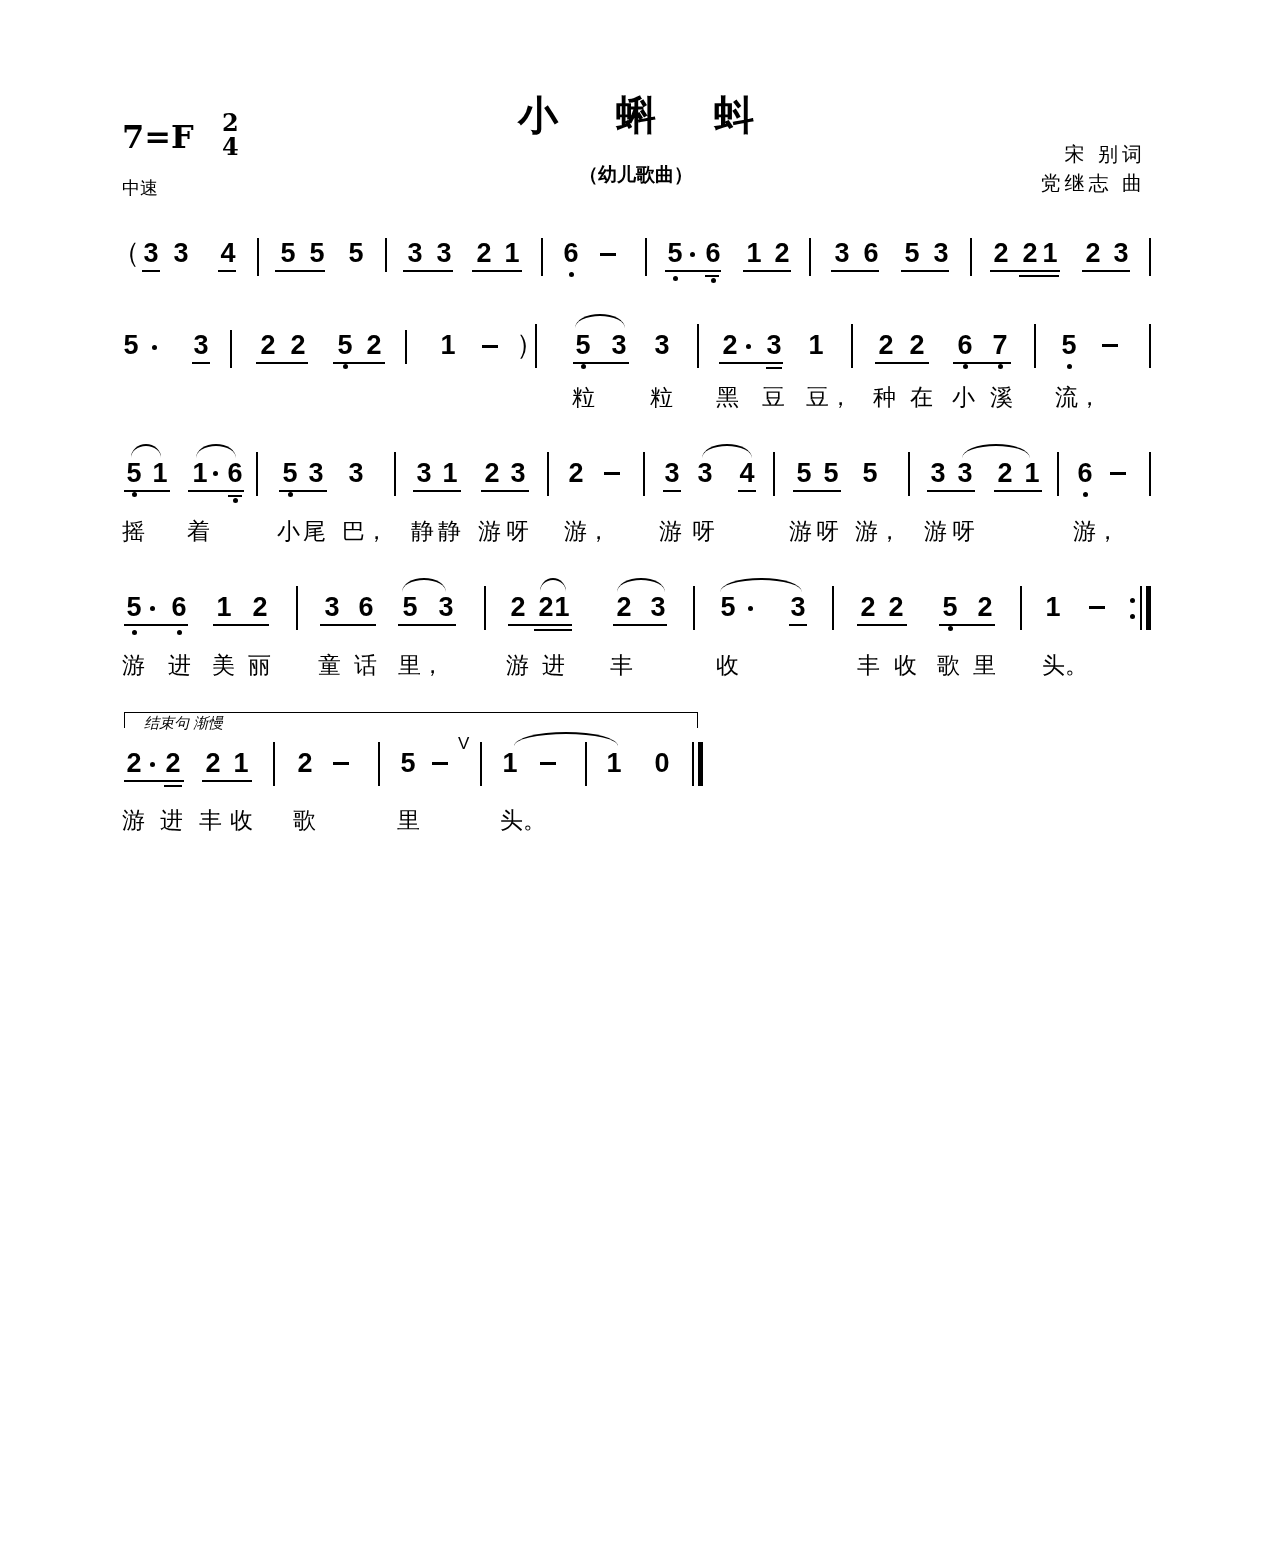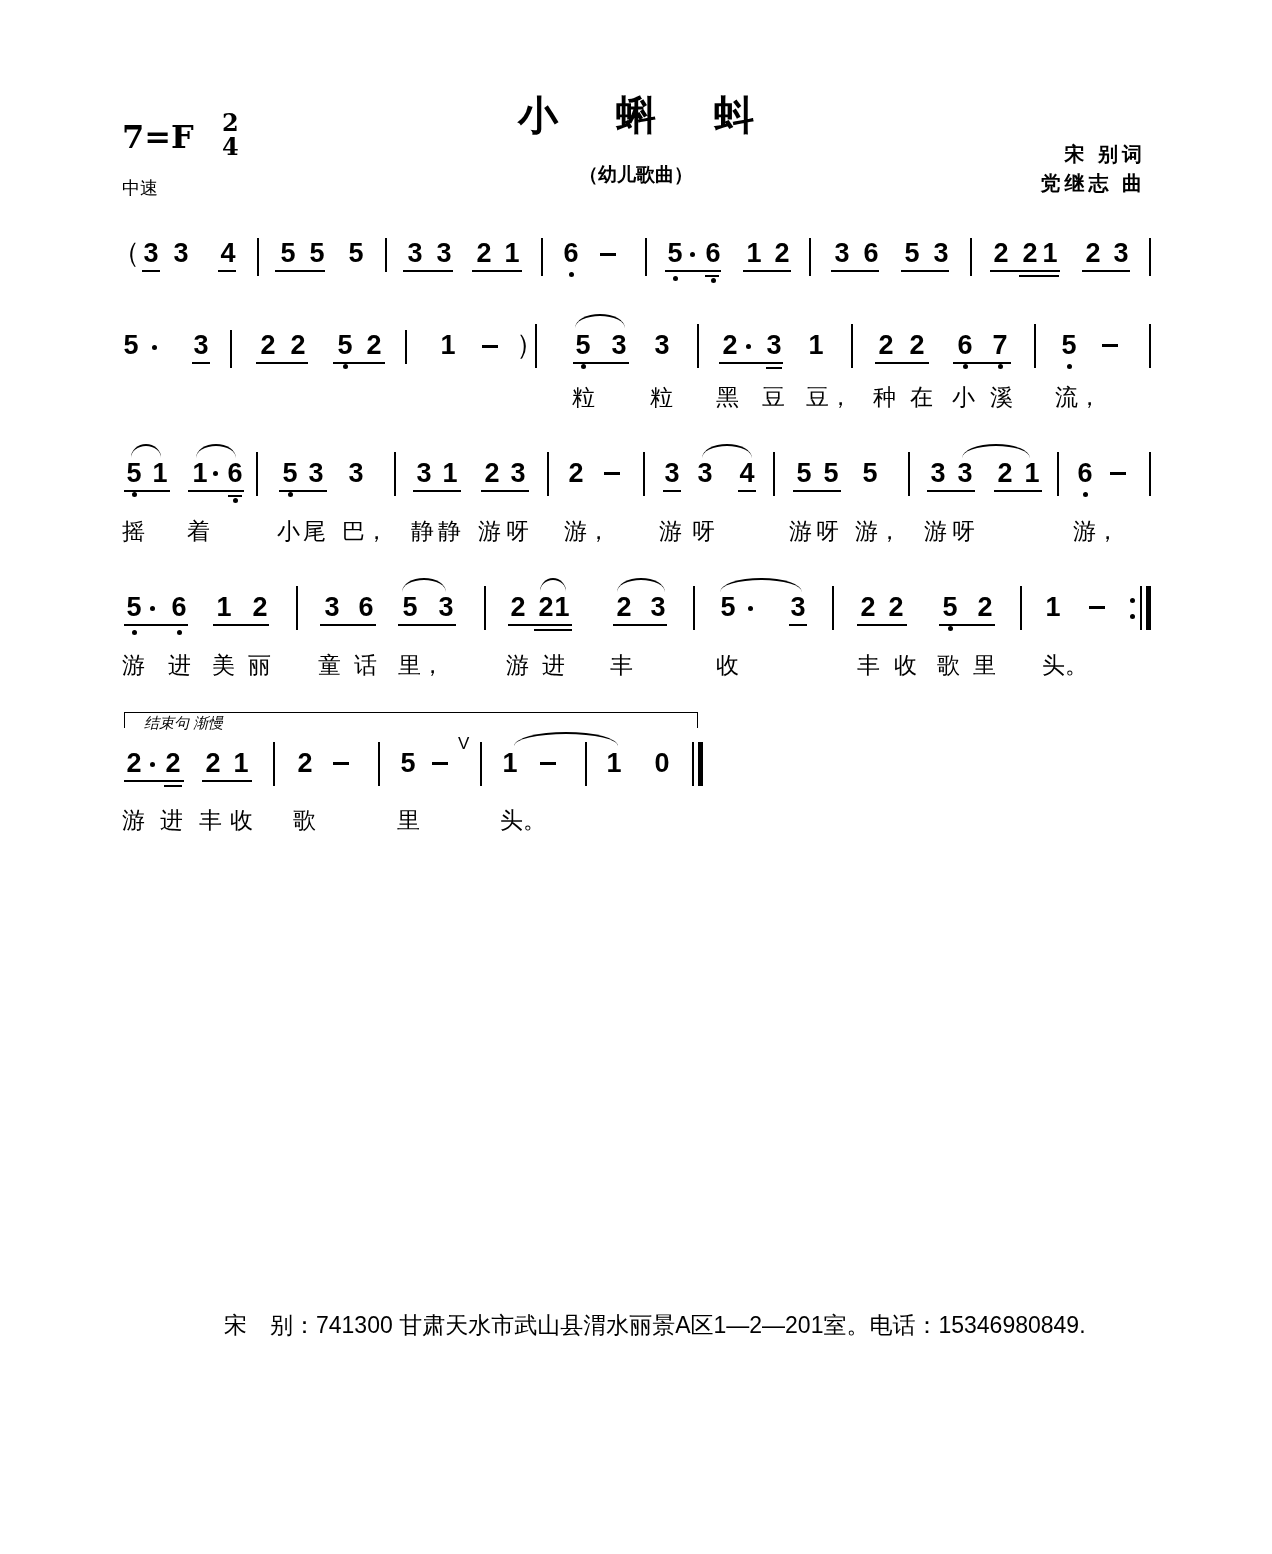--- a/index.html
+++ b/index.html
@@ -10,21 +10,21 @@
   .abs { position: absolute; }
   .title {
     left: 0; width: 1272px; top: 88px; text-align: center;
     font-family: "DejaVu Serif", serif; font-size: 40px; font-weight: bold;
     letter-spacing: 58px; padding-left: 58px; box-sizing: border-box;
   }
   .subtitle { left: 0; width: 1272px; top: 162px; text-align: center; font-size: 19px; font-weight: bold; }
   .key { left: 122px; top: 118px; font-family: "DejaVu Serif", serif; font-weight: bold; font-size: 32px; }
   .timesig { left: 222px; top: 112px; font-family: "DejaVu Serif", serif; font-weight: bold; font-size: 24px; line-height: 22px; text-align: center; }
   .tempo { left: 122px; top: 176px; font-size: 18px; }
-  .credits { right: 126px; top: 140px; font-size: 20px; font-weight: bold; text-align: right; line-height: 29px; letter-spacing: 4px; }
+  .credits { right: 126px; top: 140px; font-size: 20px; font-weight: normal; text-align: right; line-height: 29px; letter-spacing: 4px; }
 
   .row { position: absolute; left: 0; width: 1272px; }
   .note {
     position: absolute; font-weight: bold; font-size: 27px; line-height: 30px;
     text-align: center; width: 20px;
   }
   .note .dl { position: absolute; left: 8px; top: 34px; width: 5px; height: 5px; border-radius: 50%; background: #000; }
   .note.dl2 .dl { top: 40px; }
   .bar { position: absolute; width: 2px; height: 38px; background: #000; }
   .ul { position: absolute; height: 2px; background: #000; }
@@ -341,14 +341,13 @@
   <span class="lyric" style="left:122px;">游</span>
   <span class="lyric" style="left:160px;">进</span>
   <span class="lyric" style="left:199px;">丰</span>
   <span class="lyric" style="left:230px;">收</span>
   <span class="lyric" style="left:293px;">歌</span>
   <span class="lyric" style="left:397px;">里</span>
   <span class="lyric" style="left:500px;">头。</span>
 </div>
 
 <div class="footer" style="top:1308px;">
-  <div>宋　别：741300  甘肃天水市武山县渭水丽景A区1—2—201室。电话：15346980849.</div>
 </div>
 
 </body></html>

